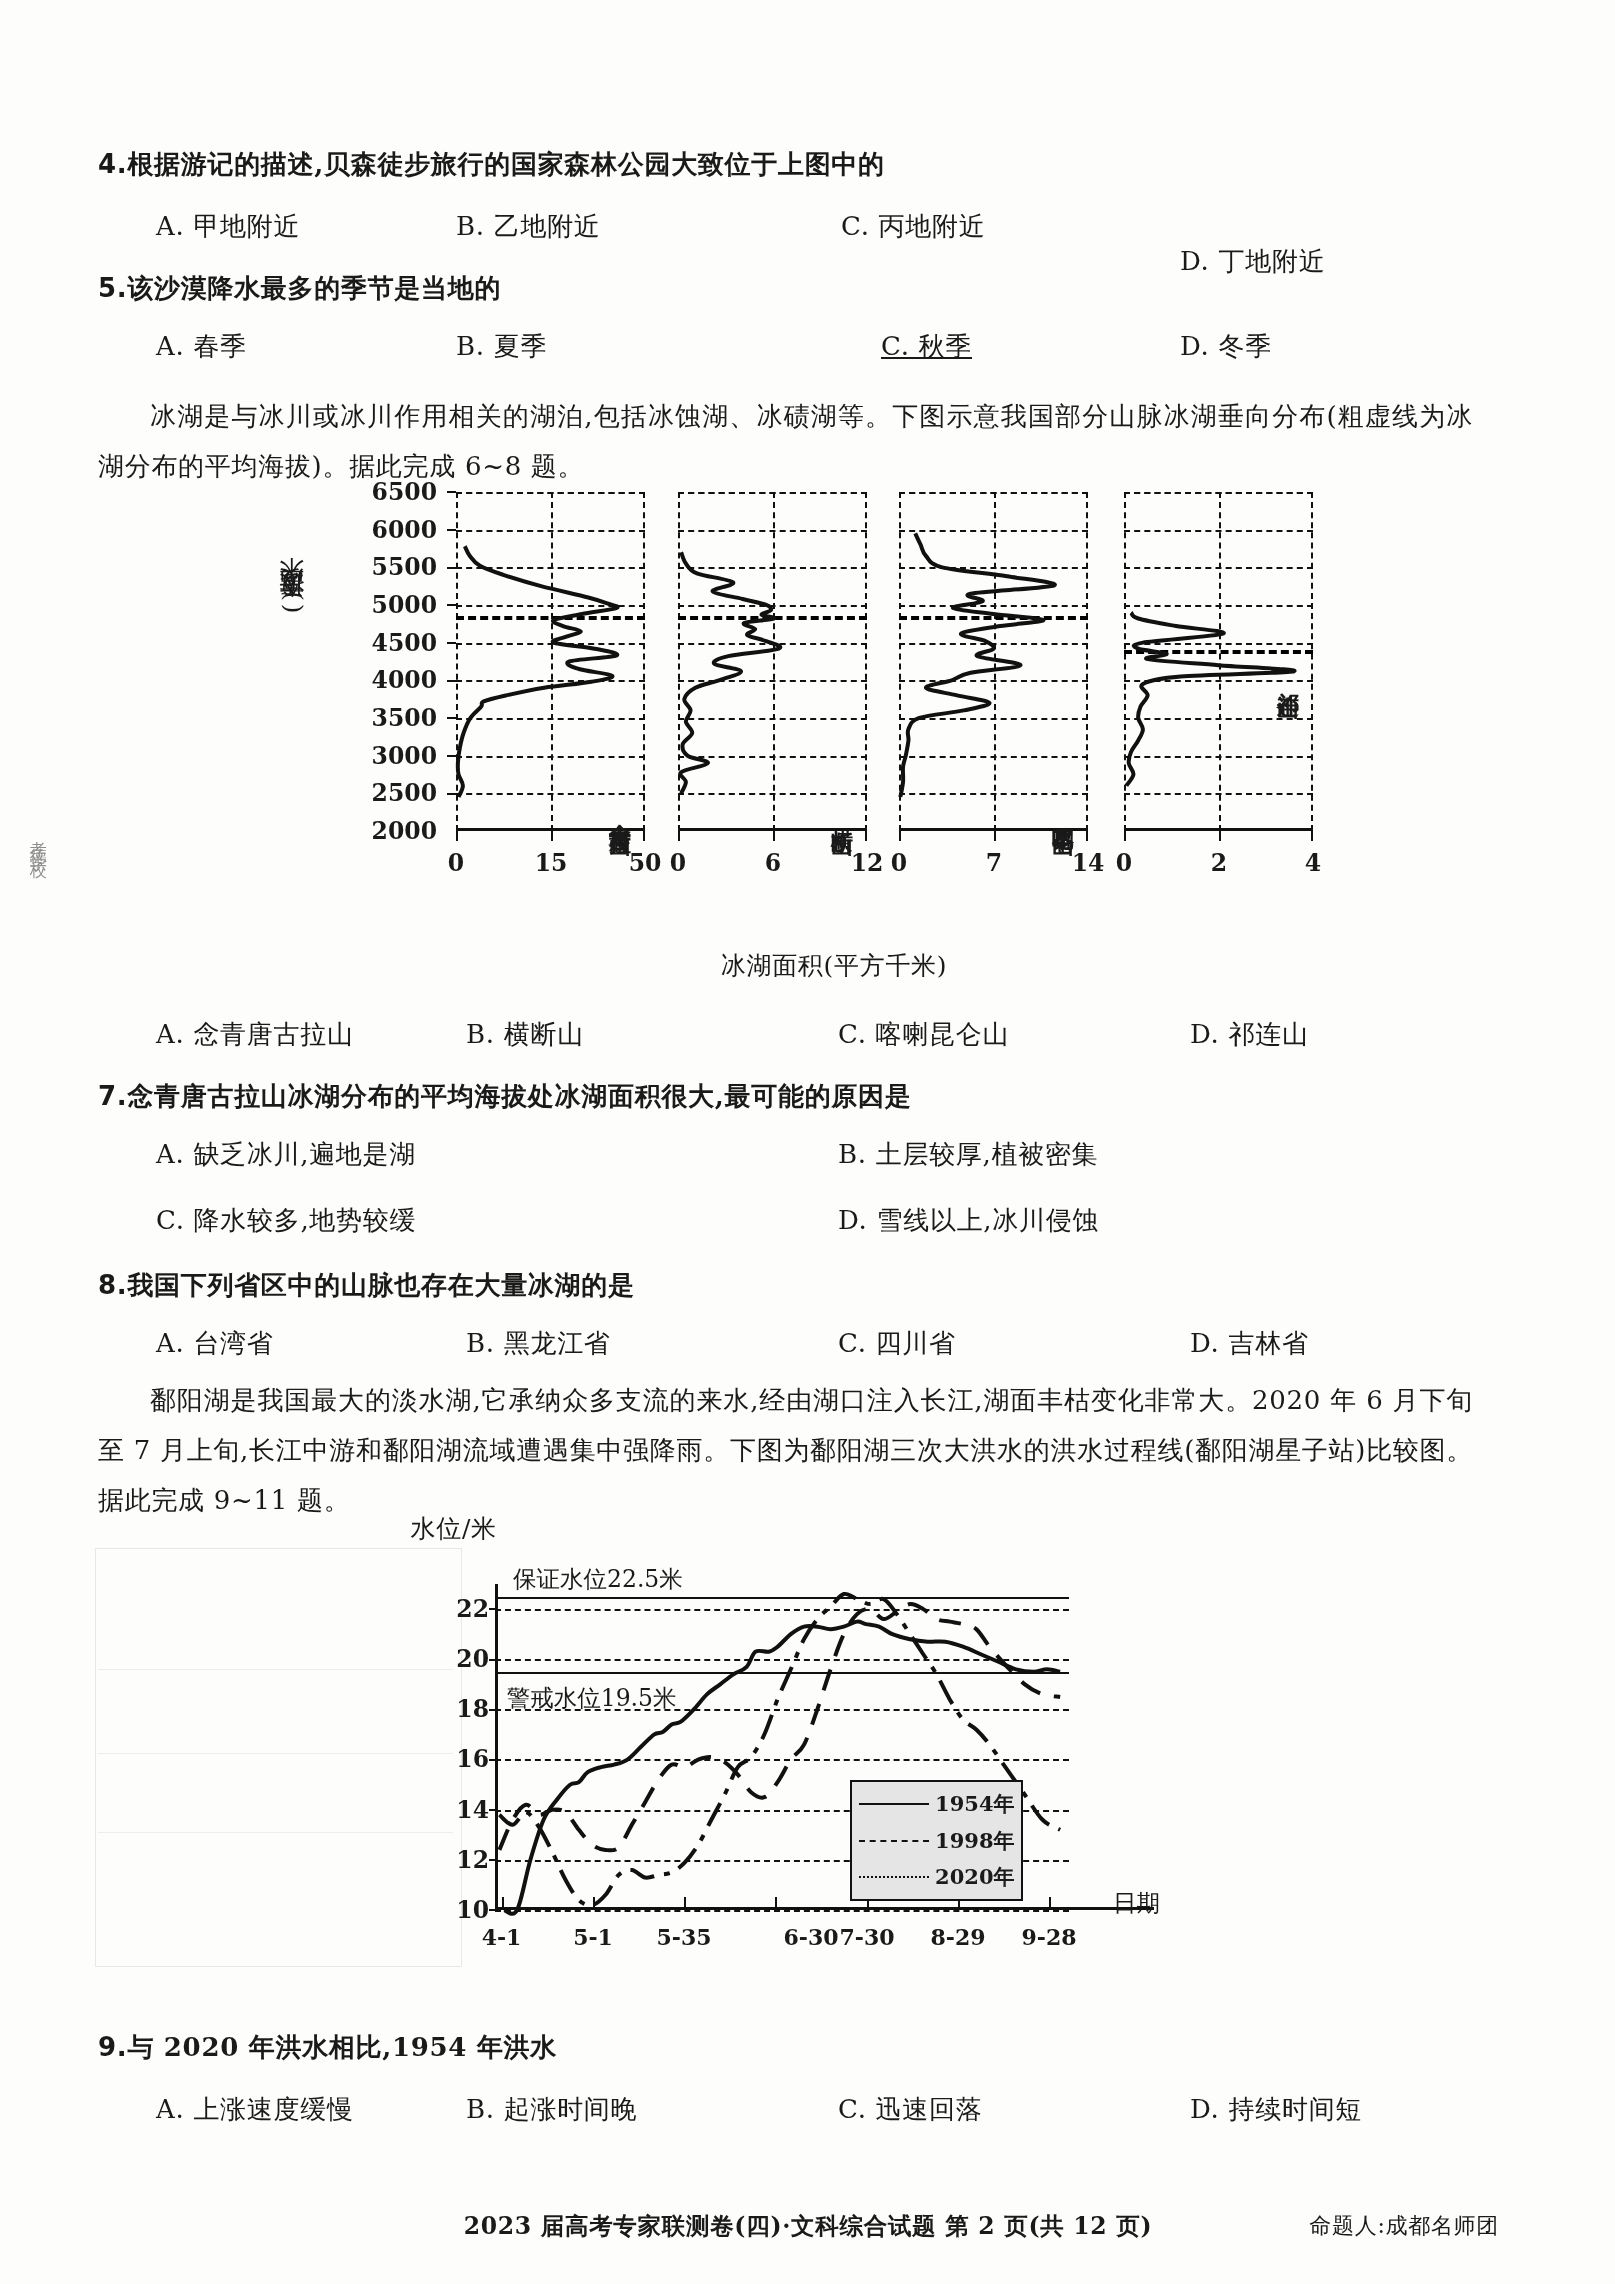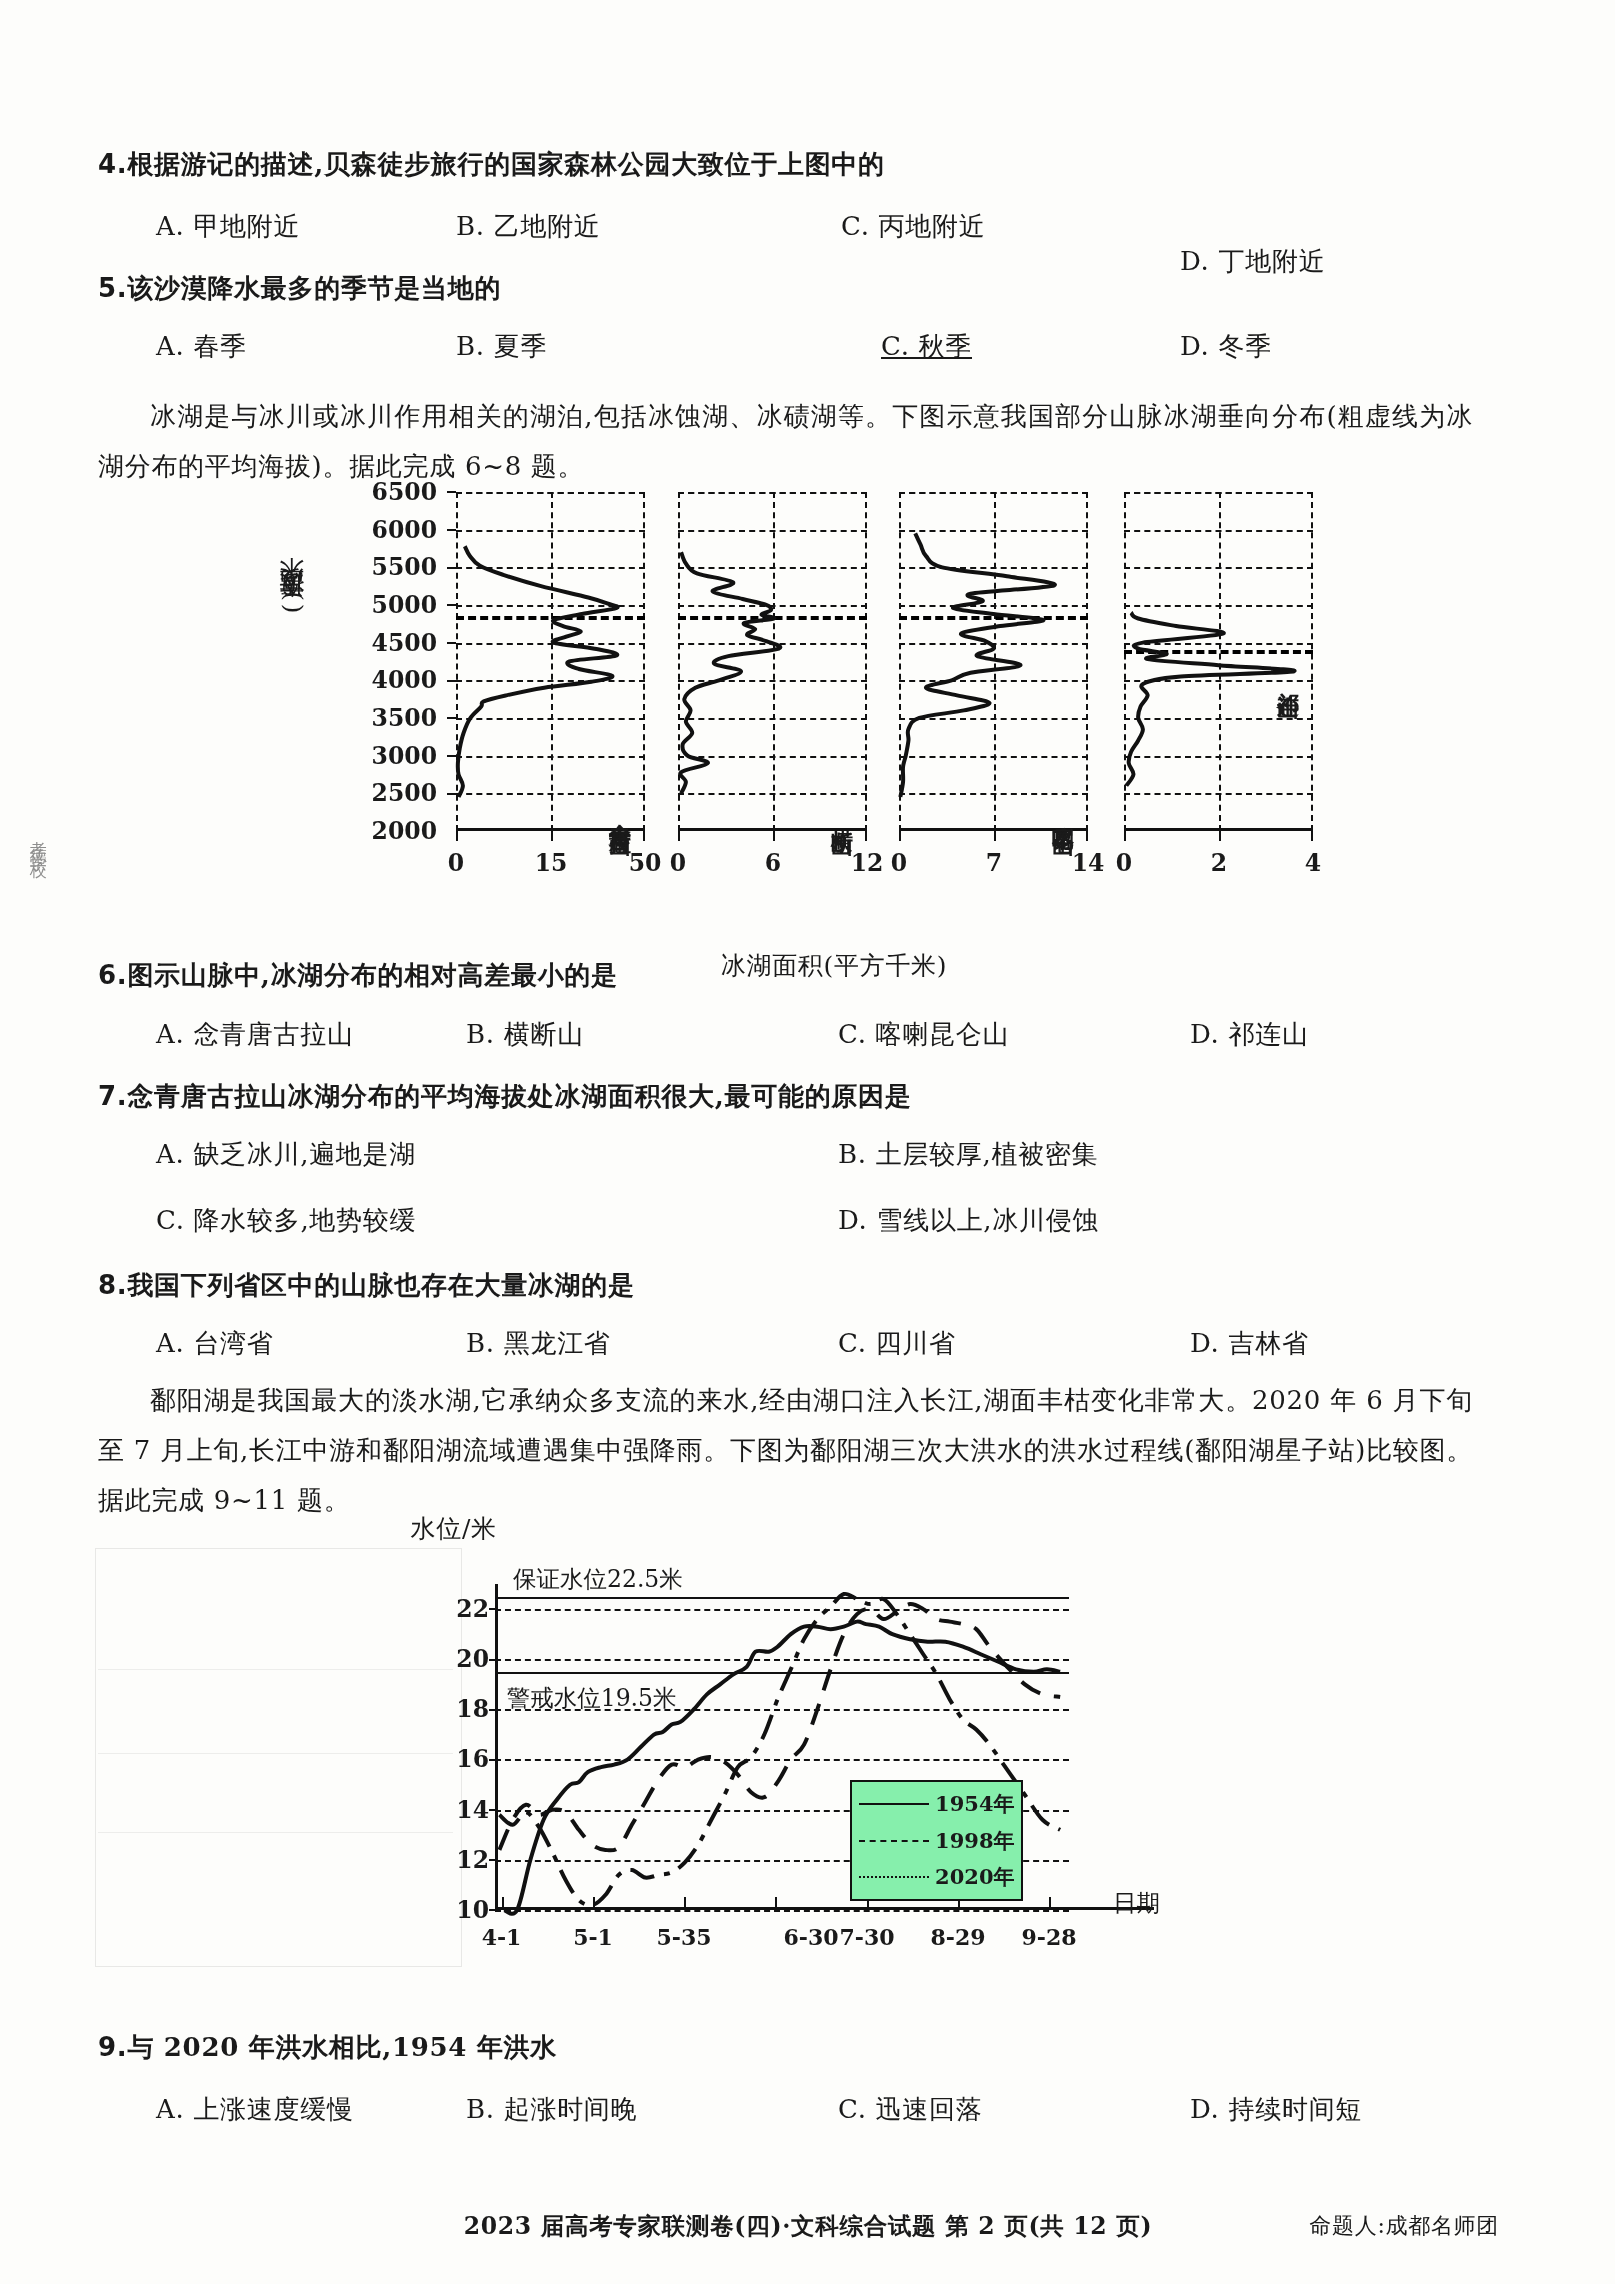--- a/index.html
+++ b/index.html
@@ -97,21 +97,21 @@
   }
   #c2-plot .xtk{position:absolute;bottom:0;width:2px;height:13px;background:#111;}
   #c2-plot .xlab{
     position:absolute;bottom:-40px;transform:translateX(-50%);
     font-size:22px;font-weight:bold;white-space:nowrap;
   }
   .ann{position:absolute;font-size:23.5px;letter-spacing:0px;white-space:nowrap;}
   #c2-datelabel{position:absolute;right:-91px;bottom:-9px;font-size:23.5px;white-space:nowrap;}
   #c2-legend{
     position:absolute;left:355px;top:196px;width:173px;height:121px;
-    border:2px solid #111;background:#86efac;
+    border:2px solid #111;background:#e5e5e5;
     display:flex;flex-direction:column;justify-content:space-around;
     padding:3.9px 6.5px;box-sizing:border-box;
   }
   .leg-row{display:flex;align-items:center;gap:6.5px;}
   .leg-sample{width:72px;height:0;}
   .leg-solid{border-top:2.6px solid #111;}
   .leg-dash{border-top:2.6px dashed #111;}
   .leg-dashdot{border-top:2.6px dotted #111;}
   .leg-txt{font-size:21px;font-weight:bold;white-space:nowrap;}
   #chart2 svg{position:absolute;inset:0;overflow:visible;}
@@ -280,23 +280,20 @@
           <div class="xlab" style="left: 189px;">4</div>
           <div class="mname" style="right: 9px; bottom: 150px;">祁连山</div>
           <svg viewBox="0 0 290 520" preserveAspectRatio="none">
             <path d="M 3.6 450.7 C 5.4 447.8, 13.9 439.1, 14.5 433.3 C 15.1 427.6, 7.9 421.8, 7.3 416.0 C 6.6 410.2, 8.5 404.4, 10.9 398.7 C 13.3 392.9, 18.7 387.1, 21.8 381.3 C 24.8 375.6, 29.0 369.8, 29.0 364.0 C 29.0 358.2, 22.4 352.4, 21.8 346.7 C 21.1 340.9, 23.0 335.1, 25.4 329.3 C 27.8 323.6, 35.6 317.8, 36.3 312.0 C 36.9 306.2, 20.5 299.5, 29.0 294.7 C 37.5 289.9, 48.3 286.4, 87.0 283.1 C 125.7 279.8, 251.3 277.9, 261.0 275.0 C 270.7 272.1, 182.5 268.9, 145.0 265.8 C 107.5 262.7, 49.5 259.4, 36.3 256.5 C 23.0 253.6, 67.7 251.1, 65.3 248.4 C 62.8 245.7, 27.8 243.2, 21.8 240.4 C 15.7 237.5, 7.3 235.0, 29.0 231.1 C 50.8 227.3, 143.8 221.5, 152.3 217.2 C 160.7 213.0, 101.5 209.5, 79.8 205.7 C 58.0 201.8, 33.2 197.6, 21.8 194.1 C 10.3 190.7, 12.7 186.4, 10.9 184.9" fill="none" stroke="#111" stroke-width="4" vector-effect="non-scaling-stroke"></path>
           </svg>
         </div>
       </div>
     <div id="c1-xlabel">冰湖面积(平方千米)</div>
   </div>
 
-  <div class="qline stem" style="left:98px;top:958px;">
-    <span class="qnum">6.</span><span>图示山脉中,冰湖分布的相对高差最小的是</span>
-  </div>
   <div class="qline opt" style="left:156px;top:1017px;">A. 念青唐古拉山</div>
   <div class="qline opt" style="left:466px;top:1017px;">B. 横断山</div>
   <div class="qline opt" style="left:838px;top:1017px;">C. 喀喇昆仑山</div>
   <div class="qline opt" style="left:1190px;top:1017px;">D. 祁连山</div>
 
   <div class="qline stem" style="left:98px;top:1079px;">
     <span class="qnum">7.</span><span>念青唐古拉山冰湖分布的平均海拔处冰湖面积很大,最可能的原因是</span>
   </div>
   <div class="qline opt" style="left:156px;top:1137px;">A. 缺乏冰川,遍地是湖</div>
   <div class="qline opt" style="left:838px;top:1137px;">B. 土层较厚,植被密集</div>

